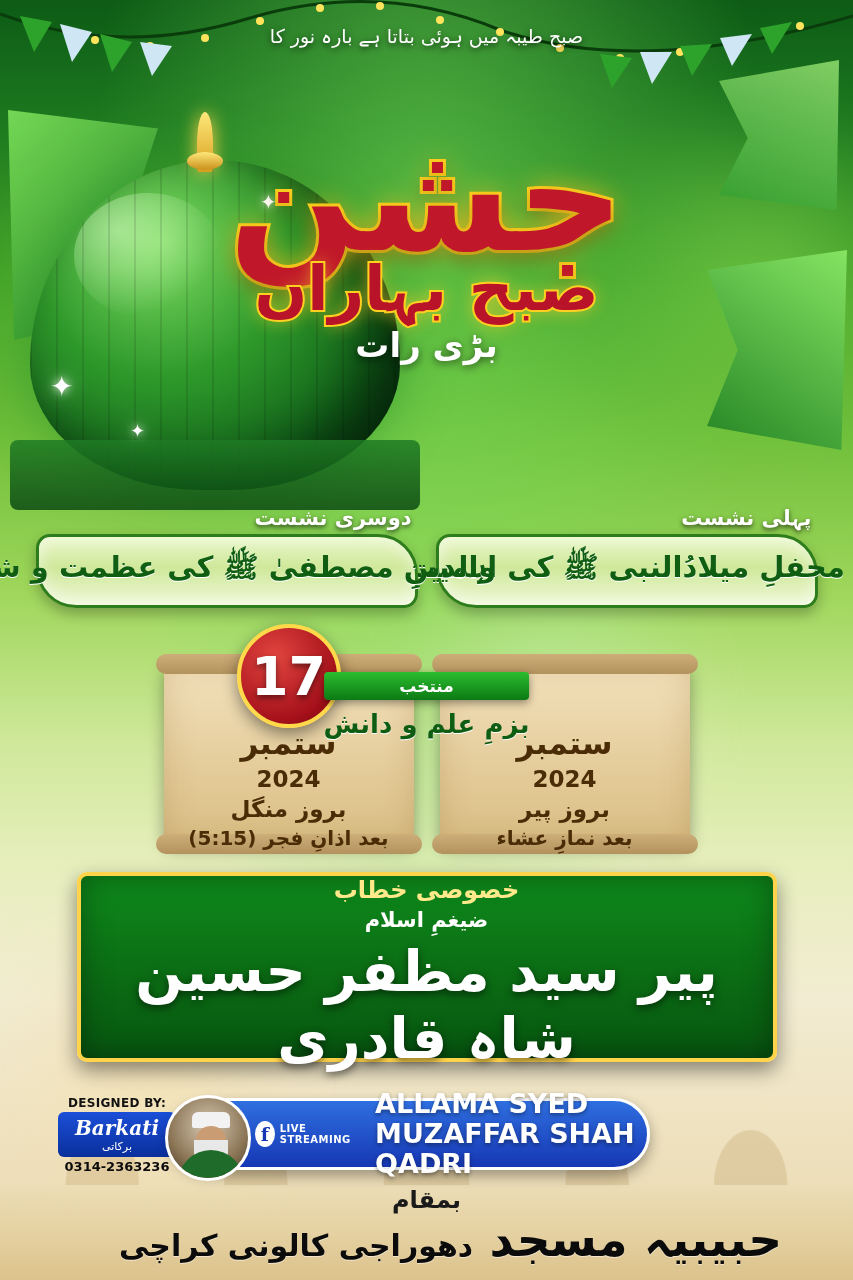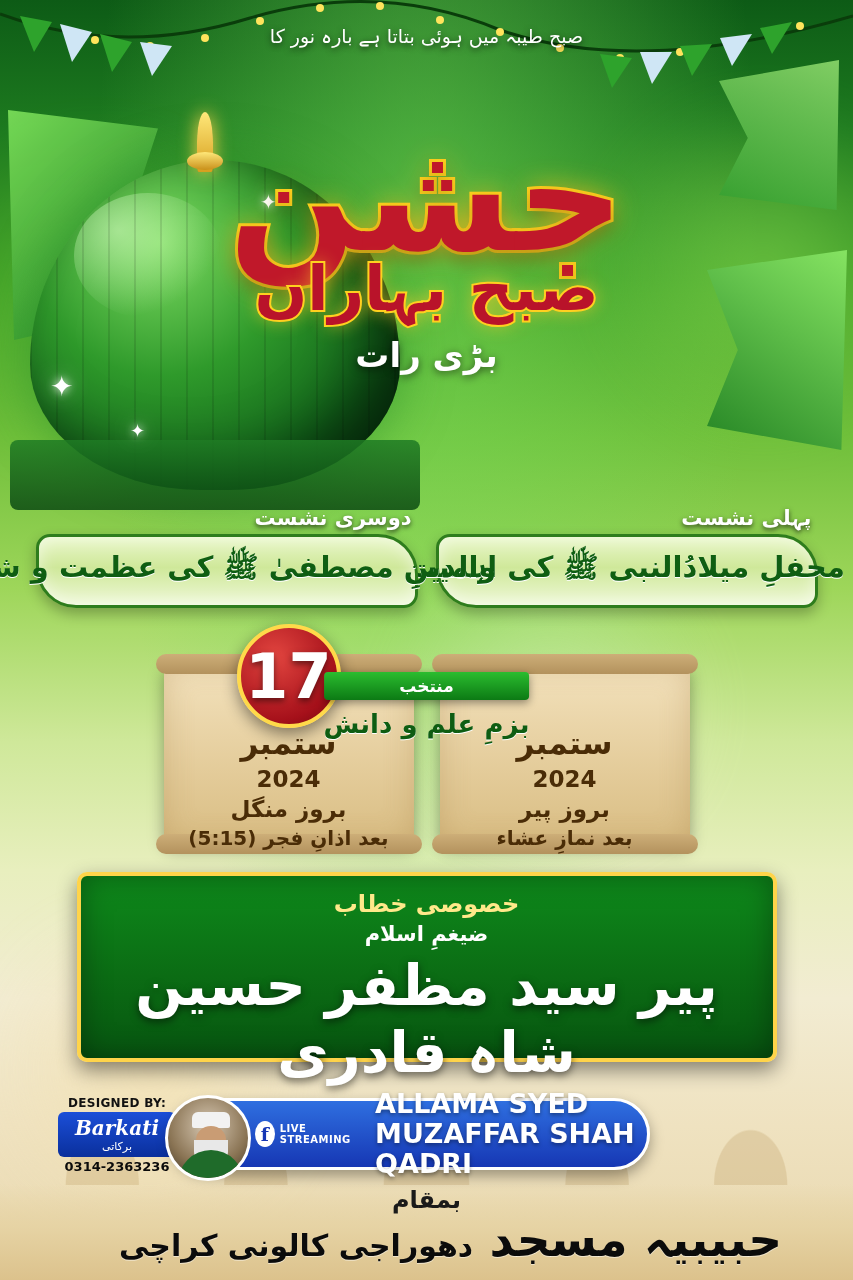--- a/index.html
+++ b/index.html
@@ -113,21 +113,21 @@
     letter-spacing: -6px;
   }
   .title-sub {
     font-size:62px; font-weight:bold; color:#b9132a;
     -webkit-text-stroke: 4px #ffd21e; paint-order: stroke fill;
     margin-top:-26px;
     text-shadow:0 0 18px rgba(255,205,40,.8);
   }
   .title-small {
     font-size:34px; font-weight:bold; color:#ffffff; direction:rtl;
-    margin-top:10px; text-shadow:0 2px 8px rgba(0,0,0,.6);
+    margin-top:0; text-shadow:0 2px 8px rgba(0,0,0,.6);
   }
 
   
   .sessions {
     position:absolute; top:512px; left:0; width:100%;
     display:flex; flex-direction:row-reverse; justify-content:center; gap:18px; z-index:8;
   }
   .session { position:relative; width:382px; }
   .session-tag {
     position:absolute; top:-6px; right:6px;
@@ -167,21 +167,21 @@
   }
   .scroll-paper::before{ top:-10px; }
   .scroll-paper::after{ bottom:-10px; }
   .date-badge {
     position:absolute; top:-16px; left:50%; transform:translateX(-50%);
     width:104px; height:104px; border-radius:50%;
     background: radial-gradient(circle at 35% 30%, #e2453f, #a5101a 70%, #70060c 100%);
     border:4px solid #ffd94a;
     box-shadow:0 6px 16px rgba(0,0,0,.45);
     display:flex; align-items:center; justify-content:center;
-    color:#ffffff; font-size:62px; font-weight:bold;
+    color:#ffffff; font-size:54px; font-weight:bold;
     text-shadow:0 3px 6px rgba(0,0,0,.5);
     z-index:4;
   }
   .scroll-lines {
     position:absolute; top:86px; left:0; width:250px;
     text-align:center; direction:rtl; color:#4a2c07;
   }
   .scroll-lines .l1 { font-size:31px; font-weight:bold; line-height:1.15; }
   .scroll-lines .l2 { font-size:23px; font-weight:bold; margin-top:4px; }
   .scroll-lines .l3 { font-size:20px; font-weight:bold; margin-top:4px; }
@@ -203,21 +203,21 @@
   }
 
   
   .speaker {
     position:absolute; top:872px; left:50%; transform:translateX(-50%);
     width:700px; height:190px;
     background: linear-gradient(180deg,#0e8a1b 0%, #0b6c14 55%, #075610 100%);
     border:4px solid #ffd44a;
     border-radius:10px;
     box-shadow:0 8px 20px rgba(0,0,0,.45), inset 0 0 30px rgba(0,0,0,.35);
-    z-index:8; text-align:center; direction:rtl; padding-top:14px;
+    z-index:8; text-align:center; direction:rtl; padding-top:0;
   }
   .speaker-label { color:#ffe98a; font-size:24px; font-weight:bold; }
   .speaker-sub { color:#ffffff; font-size:21px; font-weight:bold; margin-top:4px; }
   .speaker-name {
     color:#ffffff; font-size:56px; font-weight:bold; line-height:1.2; margin-top:6px;
     text-shadow:0 3px 8px rgba(0,0,0,.55);
   }
 
   
   .designer {

